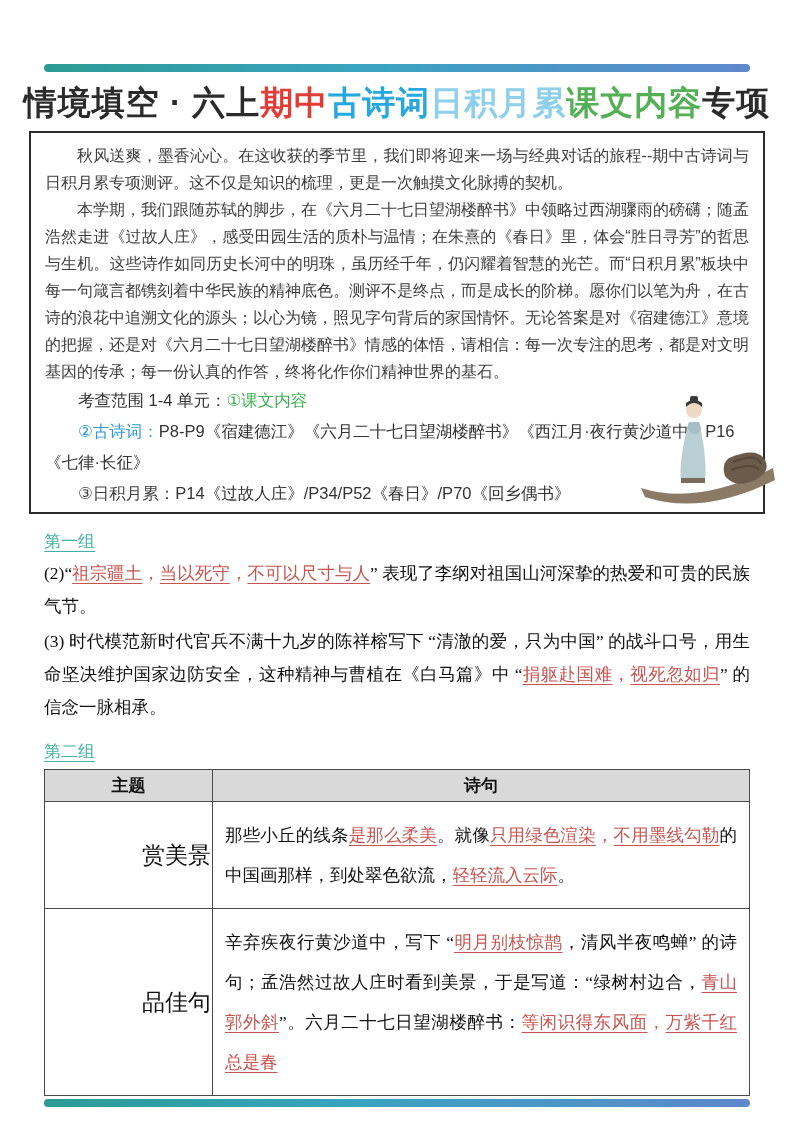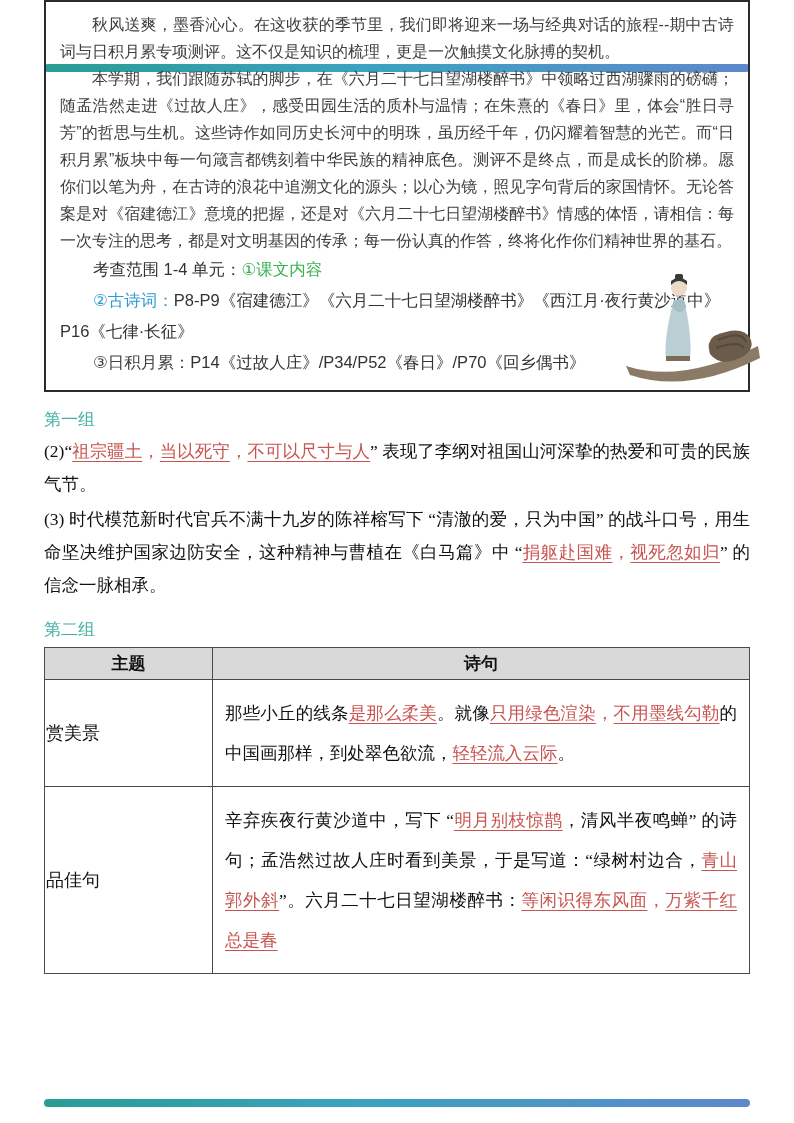--- a/index.html
+++ b/index.html
@@ -14,67 +14,68 @@
     background:linear-gradient(90deg,#2a9c94 0%,#3aa3c0 45%,#5e88cc 100%);
   }
   .accent-bar.top { top:64px; }
   .accent-bar.bottom { bottom:16px; }
   .title {
     margin:83px 0 8px; text-align:center;
     font-size:33px; font-weight:bold; letter-spacing:1px; line-height:40px;
     white-space:nowrap;
   }
   .intro-box {
-    position:relative; margin:0 44px; border:2px solid #2b2b2b;
-    padding:9px 14px 12px;
+    position:relative; margin:0 29px; border:2px solid #2b2b2b;
+    padding:9px 14px 3px;
   }
   .intro-p {
     margin:0; font-size:16px; line-height:27px; text-indent:2em;
     text-align:justify; color:#3d3d3d;
   }
   .scope-line {
     margin:0; font-size:16.5px; line-height:31px; text-indent:2em; color:#333;
   }
   .c-green { color:#3cb052; }
   .c-blue  { color:#2d9ad2; }
   .c-cyan  { color:#404040; }
   .group-heading {
     margin:16px 44px 4px; font-size:17px; color:#45b0a6;
-    text-underline-offset:4px;
+    text-decoration:underline; text-underline-offset:4px;
   }
   .items { margin:0 44px; }
   .item {
     font-family:"Liberation Serif","DejaVu Serif",serif;
     font-size:17.5px; line-height:33px; text-align:justify; color:#111;
     margin:0 0 2px;
   }
   .seg-a { color:#c75450; text-decoration:underline; text-underline-offset:4px; text-decoration-thickness:1px; }
   .seg-r { color:#c75450; }
   table.theme-table {
     border-collapse:collapse; margin:6px 44px 0; width:706px;
     font-family:"Liberation Serif","DejaVu Serif",serif; font-size:17px; color:#111;
   }
   table.theme-table th, table.theme-table td { border:1.5px solid #4a4a4a; }
   table.theme-table thead th {
     background:#d9d9d9; height:32px; font-weight:bold; font-size:17px;
   }
-  td.theme-cell { width:168px; text-align:left; font-size:18px; }
+  td.theme-cell { width:168px; text-align:right; font-size:23px; }
   td.verse-cell { padding:13px 12px; line-height:40px; text-align:justify; font-size:17.5px; }
   .scholar {
     position:absolute; right:-14px; bottom:-4px; width:140px; height:140px;
     pointer-events:none;
   }
 </style>
 </head>
 <body>
 
 <div class="page">
 
   <div class="accent-bar top"></div>
 
+  <h1 class="title"><span style="color: rgb(43, 43, 43);">情境填空 · 六上</span><span style="color: rgb(226, 60, 54);">期中</span><span style="color: rgb(39, 167, 224);">古诗词</span><span style="color: rgb(142, 207, 235);">日积月累</span><span style="color: rgb(84, 176, 84);">课文内容</span><span style="color: rgb(43, 43, 43);">专项</span></h1>
 
   <div class="intro-box">
     <p class="intro-p">秋风送爽，墨香沁心。在这收获的季节里，我们即将迎来一场与经典对话的旅程--期中古诗词与日积月累专项测评。这不仅是知识的梳理，更是一次触摸文化脉搏的契机。</p>
     <p class="intro-p">本学期，我们跟随苏轼的脚步，在《六月二十七日望湖楼醉书》中领略过西湖骤雨的磅礴；随孟浩然走进《过故人庄》，感受田园生活的质朴与温情；在朱熹的《春日》里，体会“胜日寻芳”的哲思与生机。这些诗作如同历史长河中的明珠，虽历经千年，仍闪耀着智慧的光芒。而“日积月累”板块中每一句箴言都镌刻着中华民族的精神底色。测评不是终点，而是成长的阶梯。愿你们以笔为舟，在古诗的浪花中追溯文化的源头；以心为镜，照见字句背后的家国情怀。无论答案是对《宿建德江》意境的把握，还是对《六月二十七日望湖楼醉书》情感的体悟，请相信：每一次专注的思考，都是对文明基因的传承；每一份认真的作答，终将化作你们精神世界的基石。</p>
     <p class="scope-line"><span>考查范围 1-4 单元：</span><span class="c-green">①课文内容</span></p>
     <p class="scope-line"><span class="c-blue">②古诗词：</span><span>P8-P9《宿建德江》《六月二十七日望湖楼醉书》《西江月·夜行黄沙道中》P16《七律·长征》</span></p>
     <p class="scope-line"><span class="c-cyan">③日积月累：</span><span>P14《过故人庄》/P34/P52《春日》/P70《回乡偶书》</span></p>
 
     <svg class="scholar" viewBox="0 0 140 140">
 

